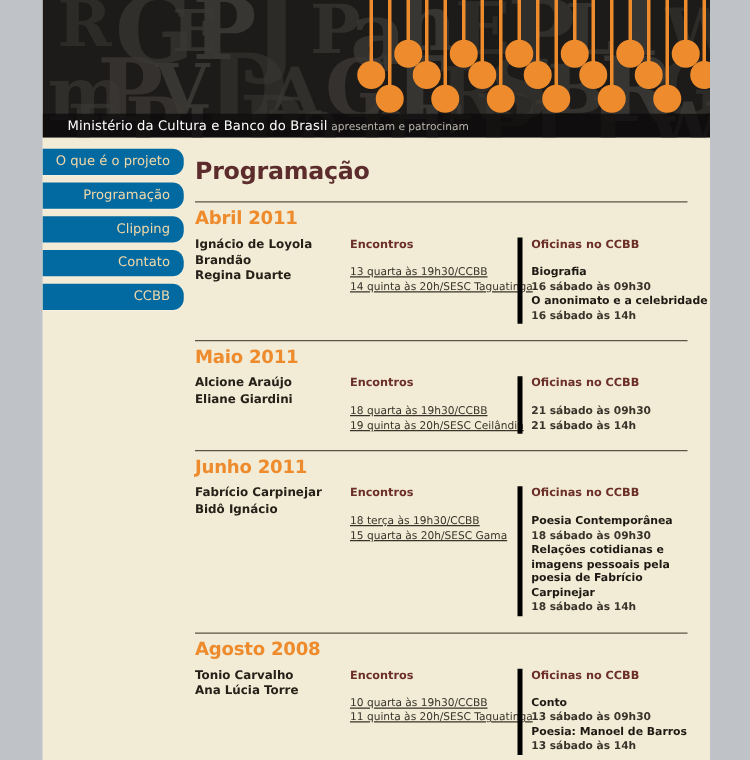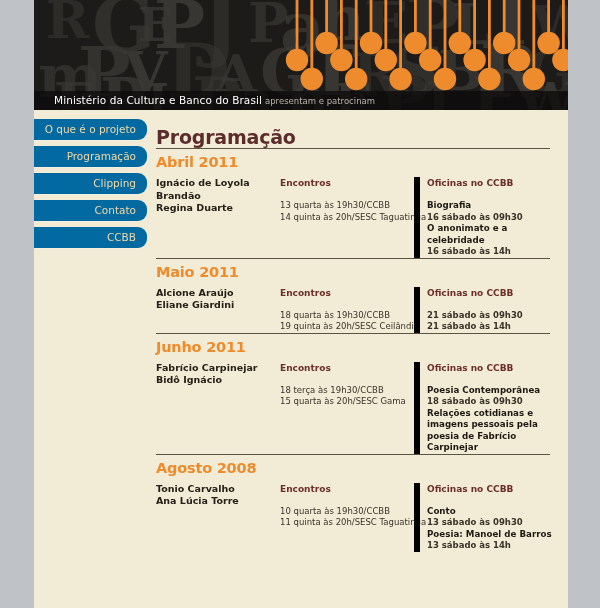--- a/index.html
+++ b/index.html
@@ -117,20 +117,21 @@
   }
   #page-title {
     color: #5c2c2c;
     font-size: 19px;
     font-weight: bold;
     margin: 16px 0 0 0;
     letter-spacing: -0.2px;
   }
 
   .month-block {
+    margin-top: 13px;
   }
   .month-rule {
     border-top: 1px solid #5b5445;
     width: 394px;
     margin-bottom: 5px;
   }
   .month-title {
     color: #ee8b2c;
     font-size: 14.5px;
     font-weight: bold;
@@ -145,21 +146,21 @@
   .col-artists {
     width: 124px;
     flex: 0 0 124px;
   }
   .col-encontros {
     width: 134px;
     flex: 0 0 134px;
   }
   .col-oficinas {
     flex: 1 1 auto;
-    border-left: 6px solid #000000;
+    border-left: 4px solid #000000;
     padding-left: 7px;
     min-height: 40px;
   }
 
   .artist-name {
     color: #262018;
     font-size: 9.5px;
     font-weight: bold;
     line-height: 12.5px;
   }
@@ -168,20 +169,21 @@
     font-size: 9px;
     font-weight: bold;
     line-height: 12px;
     margin-bottom: 11px;
   }
   .evt-line {
     color: #3a332a;
     font-size: 8.5px;
     line-height: 11.5px;
     white-space: nowrap;
+    text-decoration: underline;
   }
   .ofi-title {
     color: #1e1913;
     font-size: 8.7px;
     font-weight: bold;
     line-height: 11.5px;
   }
   .ofi-sub {
     color: #3a332a;
     font-size: 8.5px;
@@ -348,20 +350,21 @@
               <div class="col-encontros">
                 <div class="col-head">Encontros</div>
                 <div class="evt-line">18 terça às 19h30/CCBB</div>
                 <div class="evt-line">15 quarta às 20h/SESC Gama</div>
               </div>
               <div class="col-oficinas">
                 <div class="col-head">Oficinas no CCBB</div>
                 <div class="ofi-title">Poesia Contemporânea</div>
                 <div class="ofi-sub">18 sábado às 09h30</div>
                 <div class="ofi-title">Relações cotidianas e imagens pessoais pela poesia de Fabrício Carpinejar</div>
+                <div class="ofi-sub">18 sábado às 14h</div>
               </div>
             </div>
           </div>
           <div class="month-block">
             <div class="month-rule"></div>
             <div class="month-title">Agosto 2008</div>
             <div class="month-cols">
               <div class="col-artists">
                 <div class="artist-name">Tonio Carvalho</div>
                 <div class="artist-name">Ana Lúcia Torre</div>

